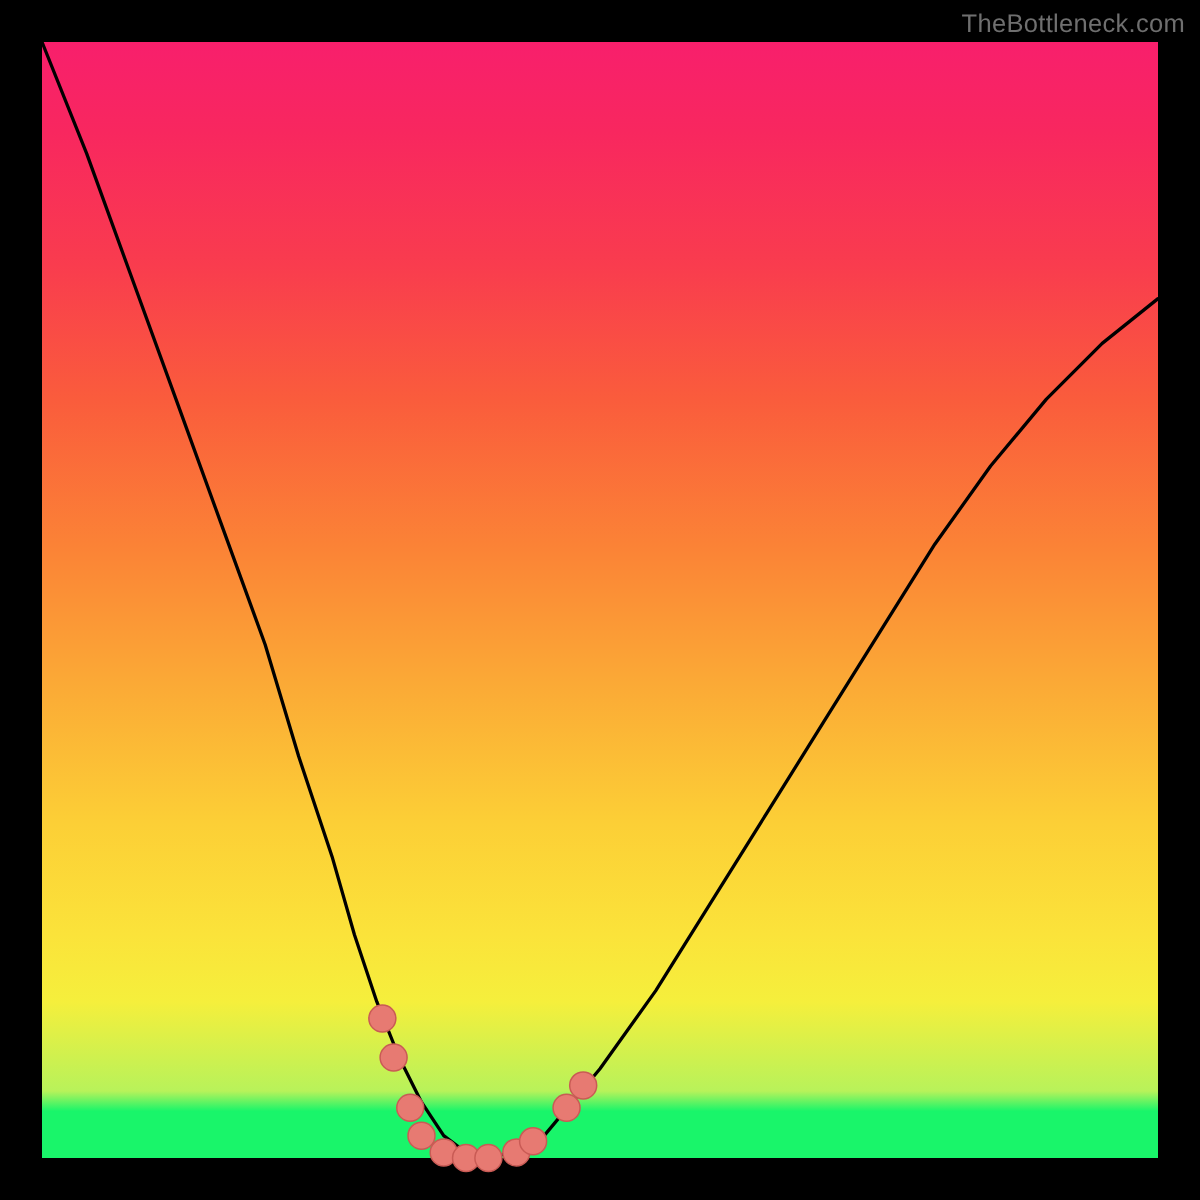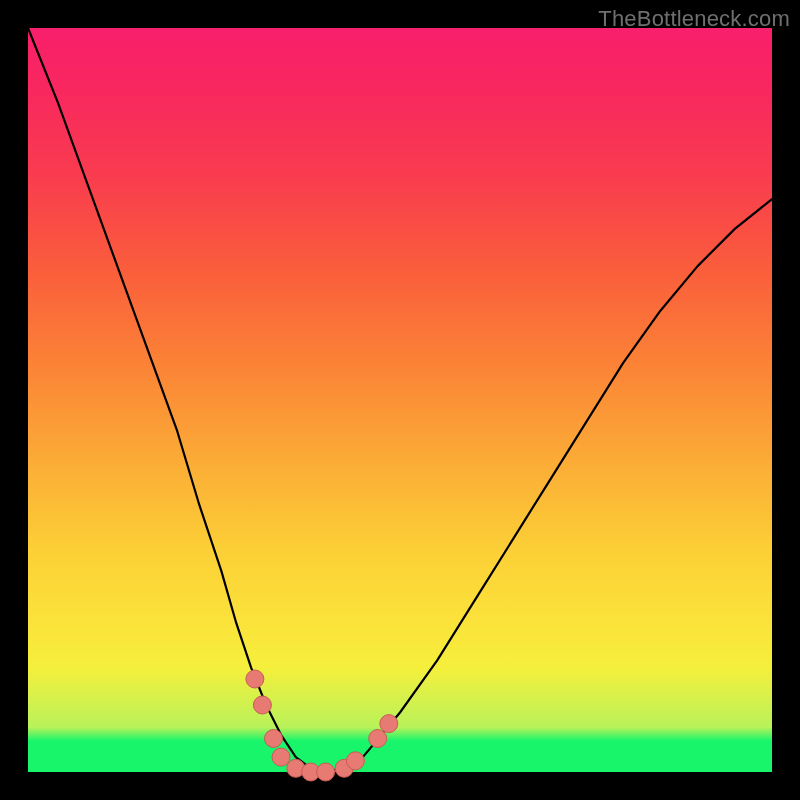--- a/index.html
+++ b/index.html
@@ -39,21 +39,21 @@
       #f93c4e 80%,
       #f8275f 92%,
       #f81f6c 100%
     );
   }
   .watermark {
     position: absolute;
     top: 6px;
     right: 10px;
     color: #6f6f6f;
-    font-size: 22px;
+    font-size: 17px;
     letter-spacing: 0.2px;
     font-weight: 400;
     user-select: none;
   }
   svg.curve {
     position: absolute;
     left: 0;
     top: 0;
     width: 744px;
     height: 744px;

